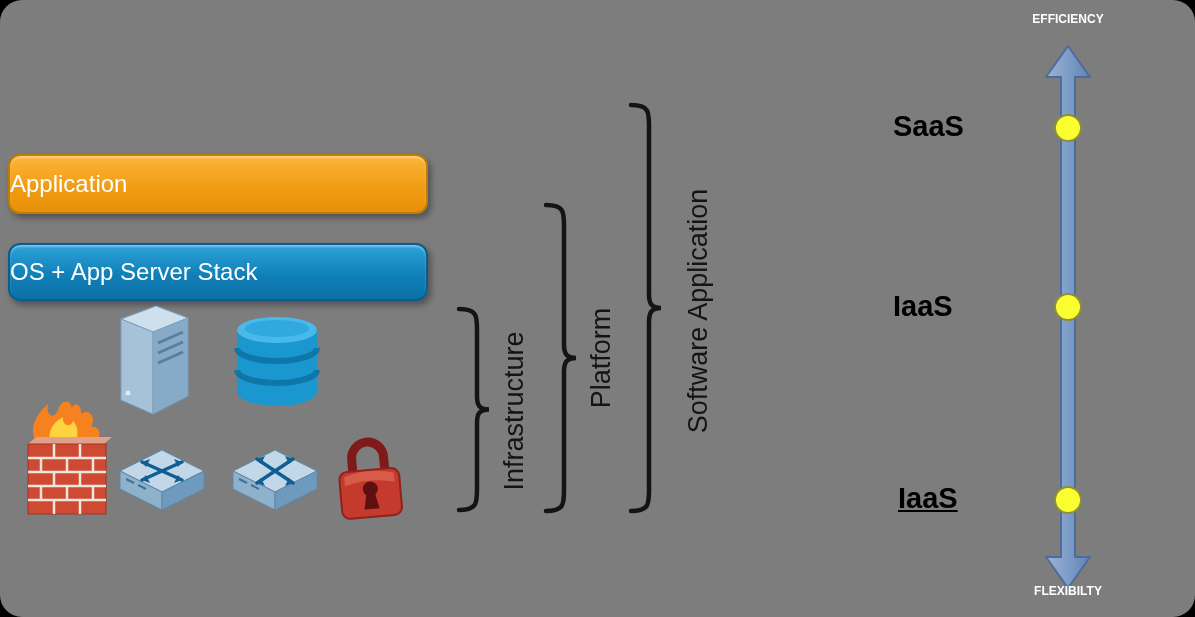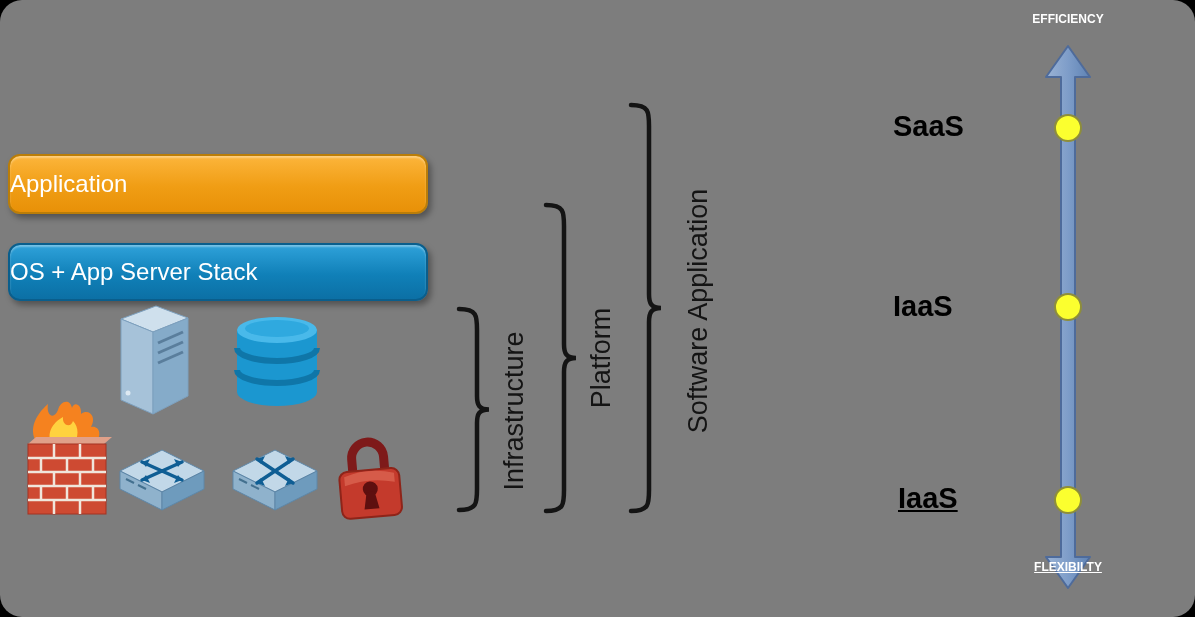--- a/index.html
+++ b/index.html
@@ -48,21 +48,21 @@
   .vlabel-infra    { left:394px; top:394px; width:240px; }
   .vlabel-platform { left:481px; top:341px; width:240px; }
   .vlabel-sw       { left:528px; top:294px; width:340px; }
 
   
   .axis-top, .axis-bottom {
     position:absolute; width:240px; text-align:center;
     font-weight:bold; font-size:12px; color:#ffffff;
   }
   .axis-top    { left:948px; top:12px; }
-  .axis-bottom { left:948px; top:560px;text-decoration:underline; }
+  .axis-bottom { left:948px; top:584px; }
   .arrow-svg { position:absolute; left:1040px; top:44px; width:56px; height:546px; }
   .dot {
     position:absolute; width:28px; height:28px; border-radius:50%;
     background:#FBFF2F; border:2px solid #8E8E3A; box-sizing:border-box;
   }
   .dot-saas { left:1054px; top:114px; }
   .dot-paas { left:1054px; top:293px; }
   .dot-iaas { left:1054px; top:486px; }
   .pt-label { position:absolute; font-weight:bold; font-size:29px; color:#000000; }
   .pt-saas { left:893px; top:110px; }

